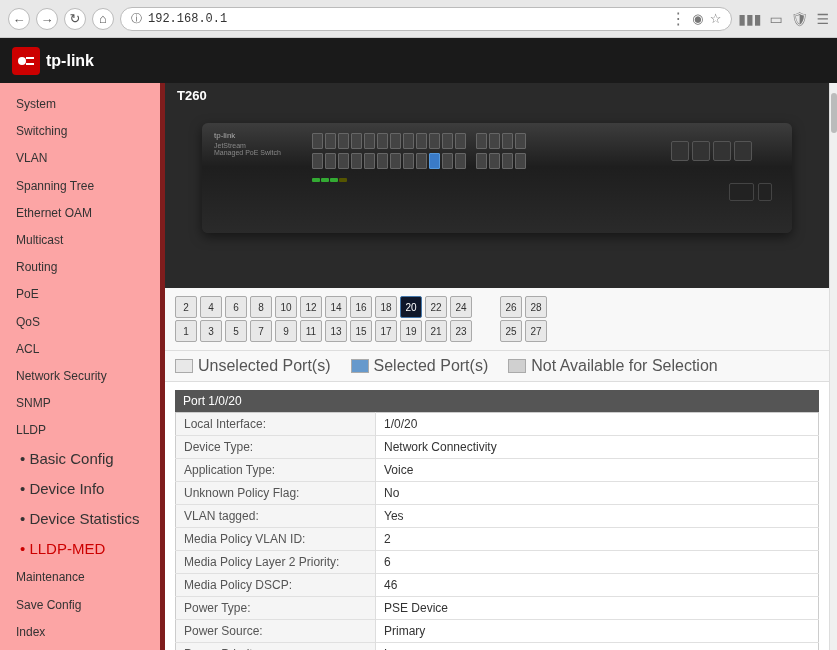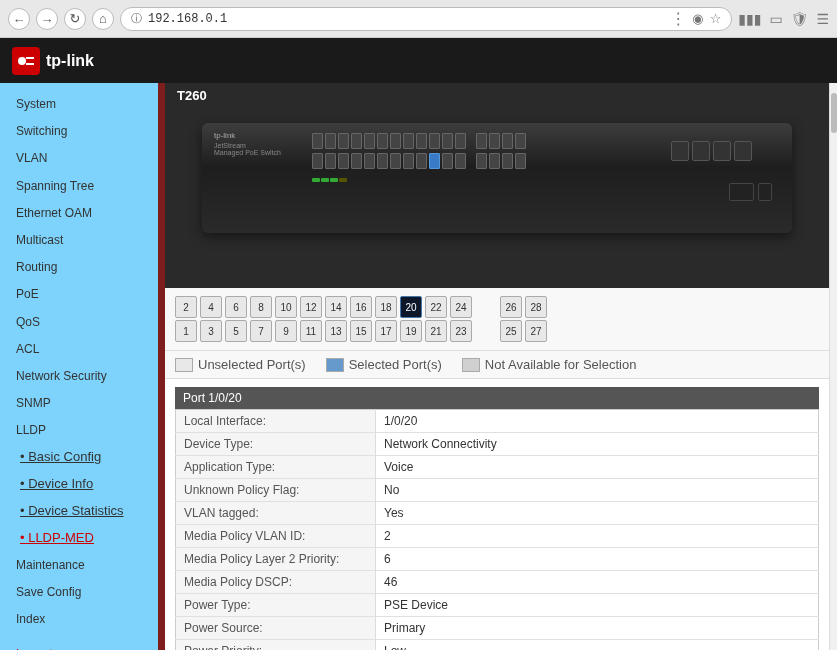--- a/index.html
+++ b/index.html
@@ -40,32 +40,31 @@
       width: 28px; height: 28px; background: #cc0000; border-radius: 4px;
       display: flex; align-items: center; justify-content: center; color: white; font-weight: bold; font-size: 14px;
     }
     .logo-text { color: white; font-size: 16px; font-weight: bold; }
 
     
     .content-area { display: flex; flex: 1; overflow: hidden; }
 
     
     .sidebar {
-      width: 165px; background: #7dd3fc; border-right: 7px solid #7f1d1d;
+      width: 165px; background: #fca5a5; border-right: 5px solid #7f1d1d;
       overflow-y: auto; padding: 8px 0;
       flex-shrink: 0;
     }
     .sidebar-item {
       padding: 4px 16px; cursor: pointer; color: #333; font-size: 12px;
       line-height: 1.6;
     }
     .sidebar-subitem {
-      padding: 3px 20px; cursor: pointer; color: #333; font-size: 13px;
+      padding: 3px 20px; cursor: pointer; color: #333; font-size: 15px;
       line-height: 1.6;
-      text-decoration: underline;
     }
     .sidebar-subitem.active { color: #cc0000; }
     .logout-link { color: #cc0000; cursor: pointer; padding: 4px 16px; font-size: 12px; display: block; }
 
     
     .main-panel { flex: 1; overflow-y: auto; background: #fff; }
 
     .device-title {
       background: #2a2a2a; color: white; padding: 5px 12px; font-size: 13px; font-weight: bold;
     }
@@ -82,21 +81,21 @@
     }
     .port-num.selected { background: #0f172a; color: white; border-color: #4477aa; }
     .port-num.top { background: #e8e8e8; }
     .port-spacer { width: 22px; }
 
     
     .legend-row {
       display: flex; gap: 20px; padding: 6px 10px; align-items: center;
       background: #f8f8f8; border-bottom: 1px solid #ddd;
     }
-    .legend-item { display: flex; align-items: center; gap: 5px; font-size: 13px; color: #555; }
+    .legend-item { display: flex; align-items: center; gap: 5px; font-size: 16px; color: #555; }
     .legend-box {
       width: 18px; height: 14px; border: 1px solid #aaa;
     }
     .legend-box.unselected { background: #e8e8e8; }
     .legend-box.selected { background: #6699cc; }
     .legend-box.unavailable { background: #d0d0d0; }
 
     
     .port-info-section { padding: 0 10px 10px; }
     .port-info-title {

